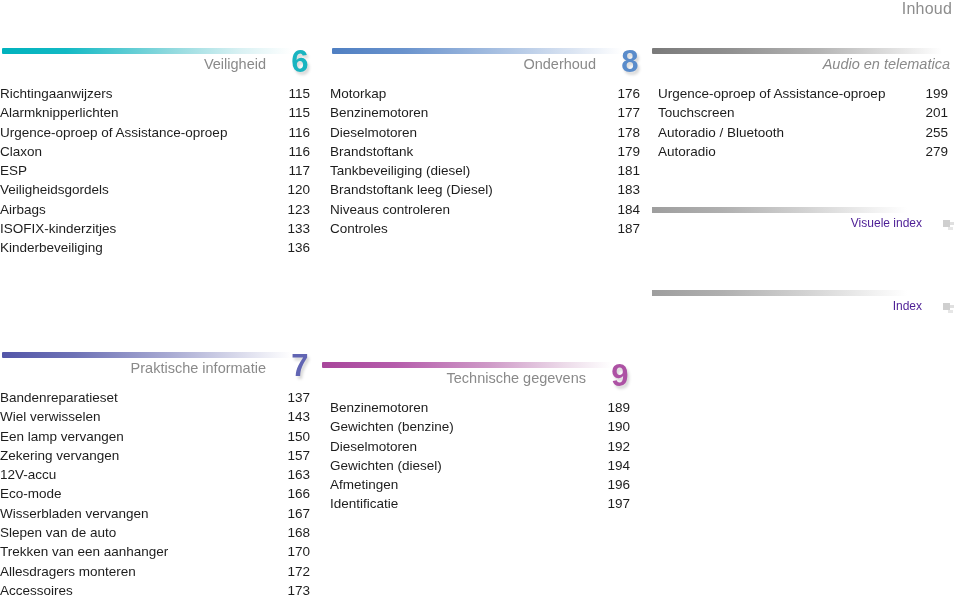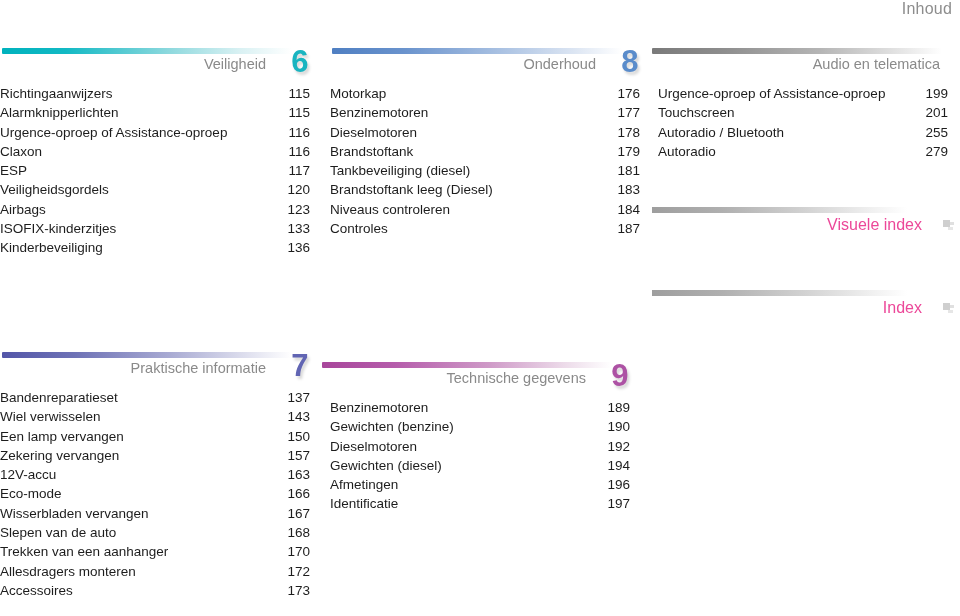--- a/index.html
+++ b/index.html
@@ -46,21 +46,22 @@
   }
   .sect-title {
     position: absolute;
     right: 44px;
     top: 12px;
     font-size: 14.5px;
     color: #8a8a8a;
     white-space: nowrap;
   }
   .sect-title.nonum {
-    right: 20px;
+    right: 10px;
+    font-style: italic;
   }
   .sect-num {
     position: absolute;
     right: 2px;
     top: 0px;
     font-size: 31px;
     font-weight: bold;
     line-height: 36px;
     letter-spacing: -0.5px;
   }
@@ -115,22 +116,22 @@
     left: 2px;
     top: 4px;
     height: 6px;
     width: 255px;
     background: linear-gradient(to right, #9e9e9e 0%, #b0b0b0 28%, #d2d2d2 60%, #f0f0f0 86%, #ffffff 100%);
   }
   .idx-title {
     position: absolute;
     right: 38px;
     top: 13px;
-    font-size: 16px;
-    color: #ec4899;
+    font-size: 12px;
+    color: #4c1d95;
     white-space: nowrap;
   }
   .idx-icon {
     position: absolute;
     right: 6px;
     top: 17px;
     width: 11px;
     height: 10px;
   }
   .idx-icon i {

